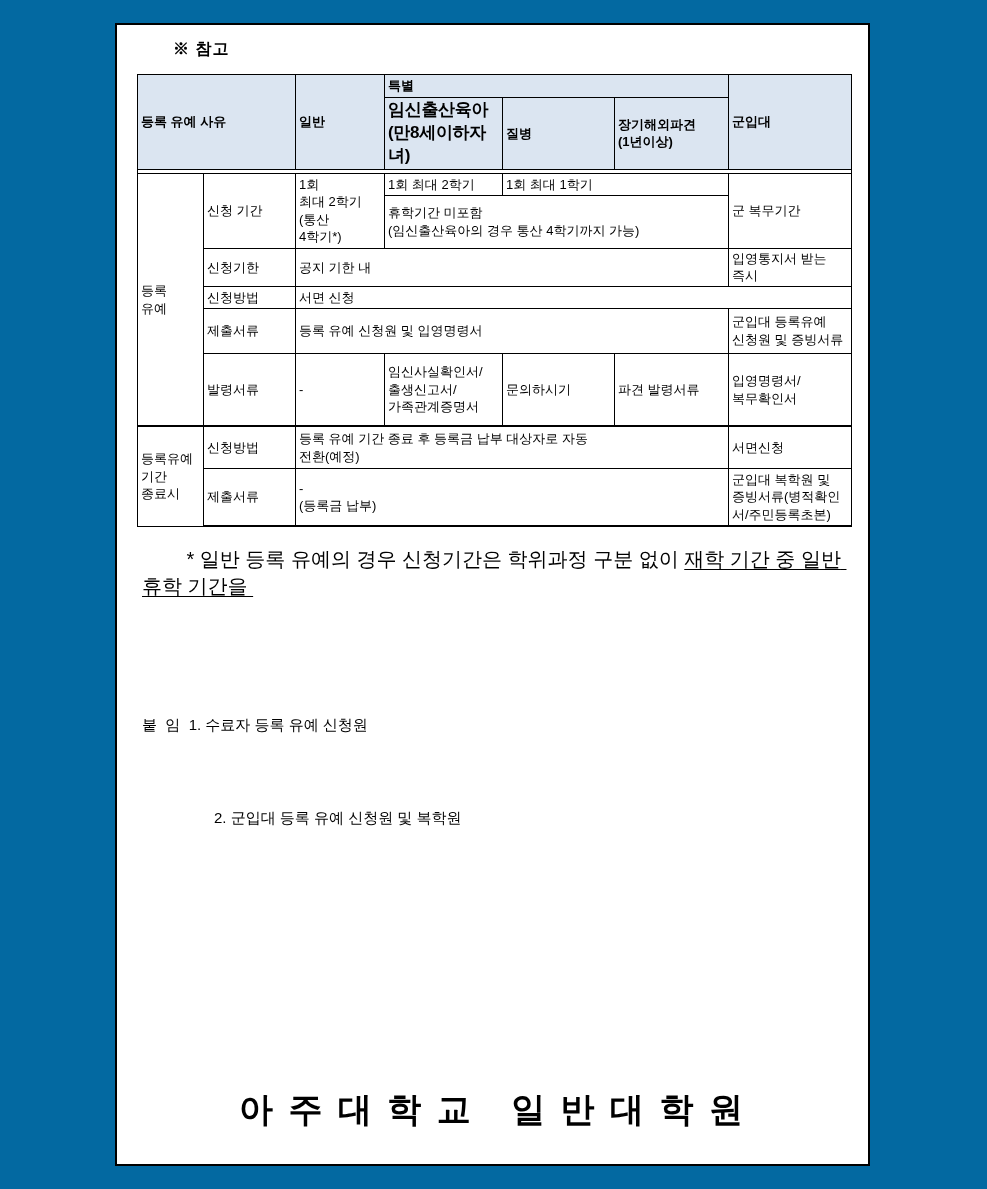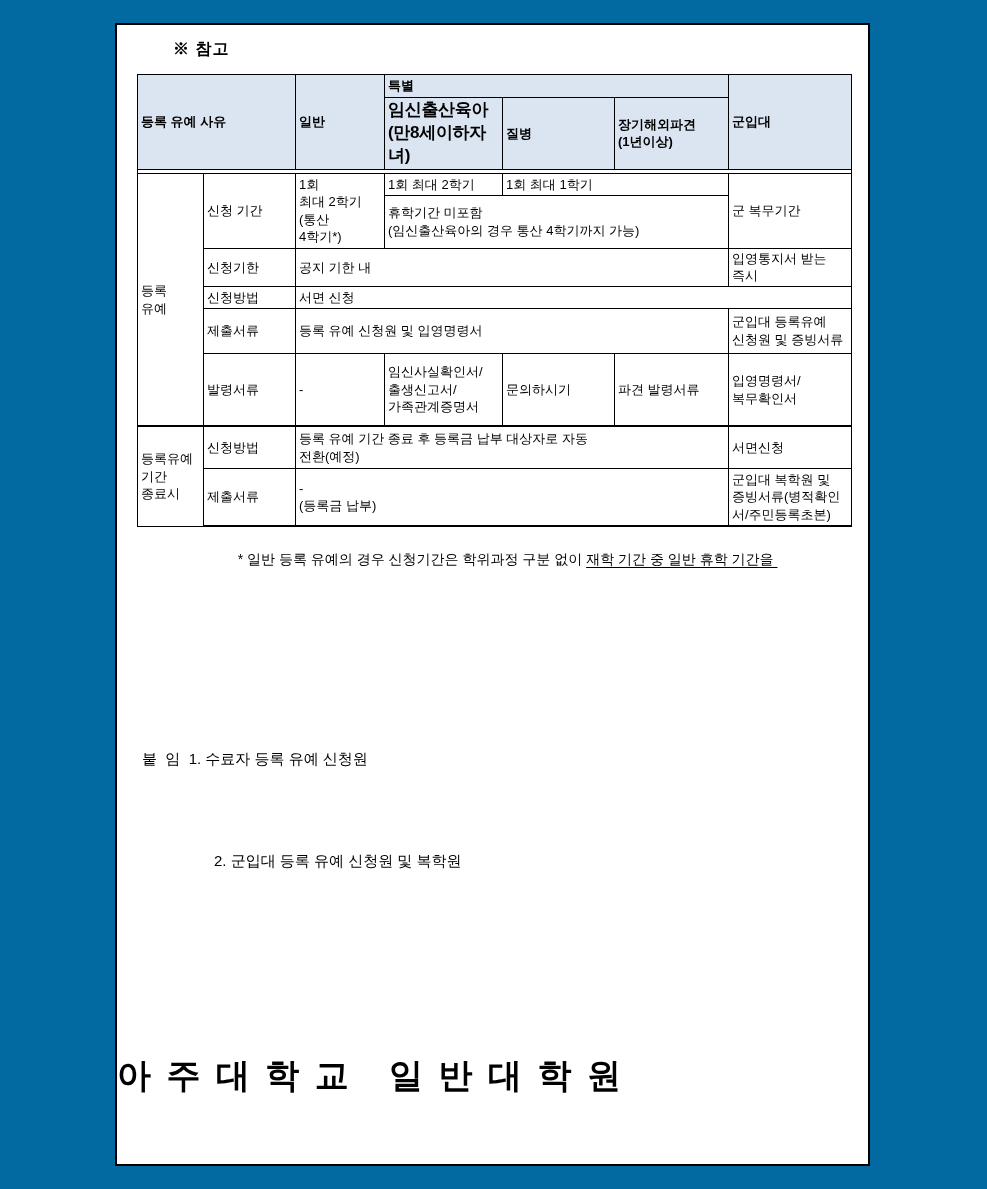--- a/index.html
+++ b/index.html
@@ -28,33 +28,33 @@
   .deferral-table thead th{background:var(--header-bg,#dbe5f1);font-weight:bold;}
   .deferral-table .hdr-small{font-size:17px;letter-spacing:-0.3px;}
   .deferral-table tr.gap td{
     height:3px;padding:0;border-left:1px solid #000;border-right:1px solid #000;
     border-top:1px solid #000;border-bottom:1px solid #000;background:#fff;
   }
   .deferral-table tr.sec2-start td{border-top:2px solid #000;}
   .deferral-table tr.last-row td{border-bottom:2px solid #000;}
   .footnotes{
     position:absolute;left:25px;top:494px;width:700px;
-    font-size:14px;line-height:27px;text-align:center;
+    font-size:20px;line-height:27px;
   }
   .fn-line{white-space:pre-wrap;}
   .fn-indent{padding-left:14px;}
   .fn-underline{text-decoration:underline;text-underline-offset:3px;text-decoration-thickness:1px;}
   .attachments{
-    position:absolute;left:25px;top:656px;width:600px;
+    position:absolute;left:25px;top:622px;width:600px;
     font-size:15px;line-height:31px;white-space:pre-wrap;
   }
-  .att-line2{padding-left:72px;margin-top:9px;}
+  .att-line2{padding-left:72px;}
   .doc-title{
-    position:absolute;left:0;top:1028px;width:100%;
-    text-align:left;font-size:34px;font-weight:bold;letter-spacing:3px;
+    position:absolute;left:0;top:1062px;width:100%;
+    text-align:center;font-size:34px;font-weight:bold;letter-spacing:3px;
     white-space:pre-wrap;
   }
 </style>
 </head>
 <body>
 
 <div class="container">
   <div class="page-frame">
 
     <div class="note-mark">※ 참고</div>

